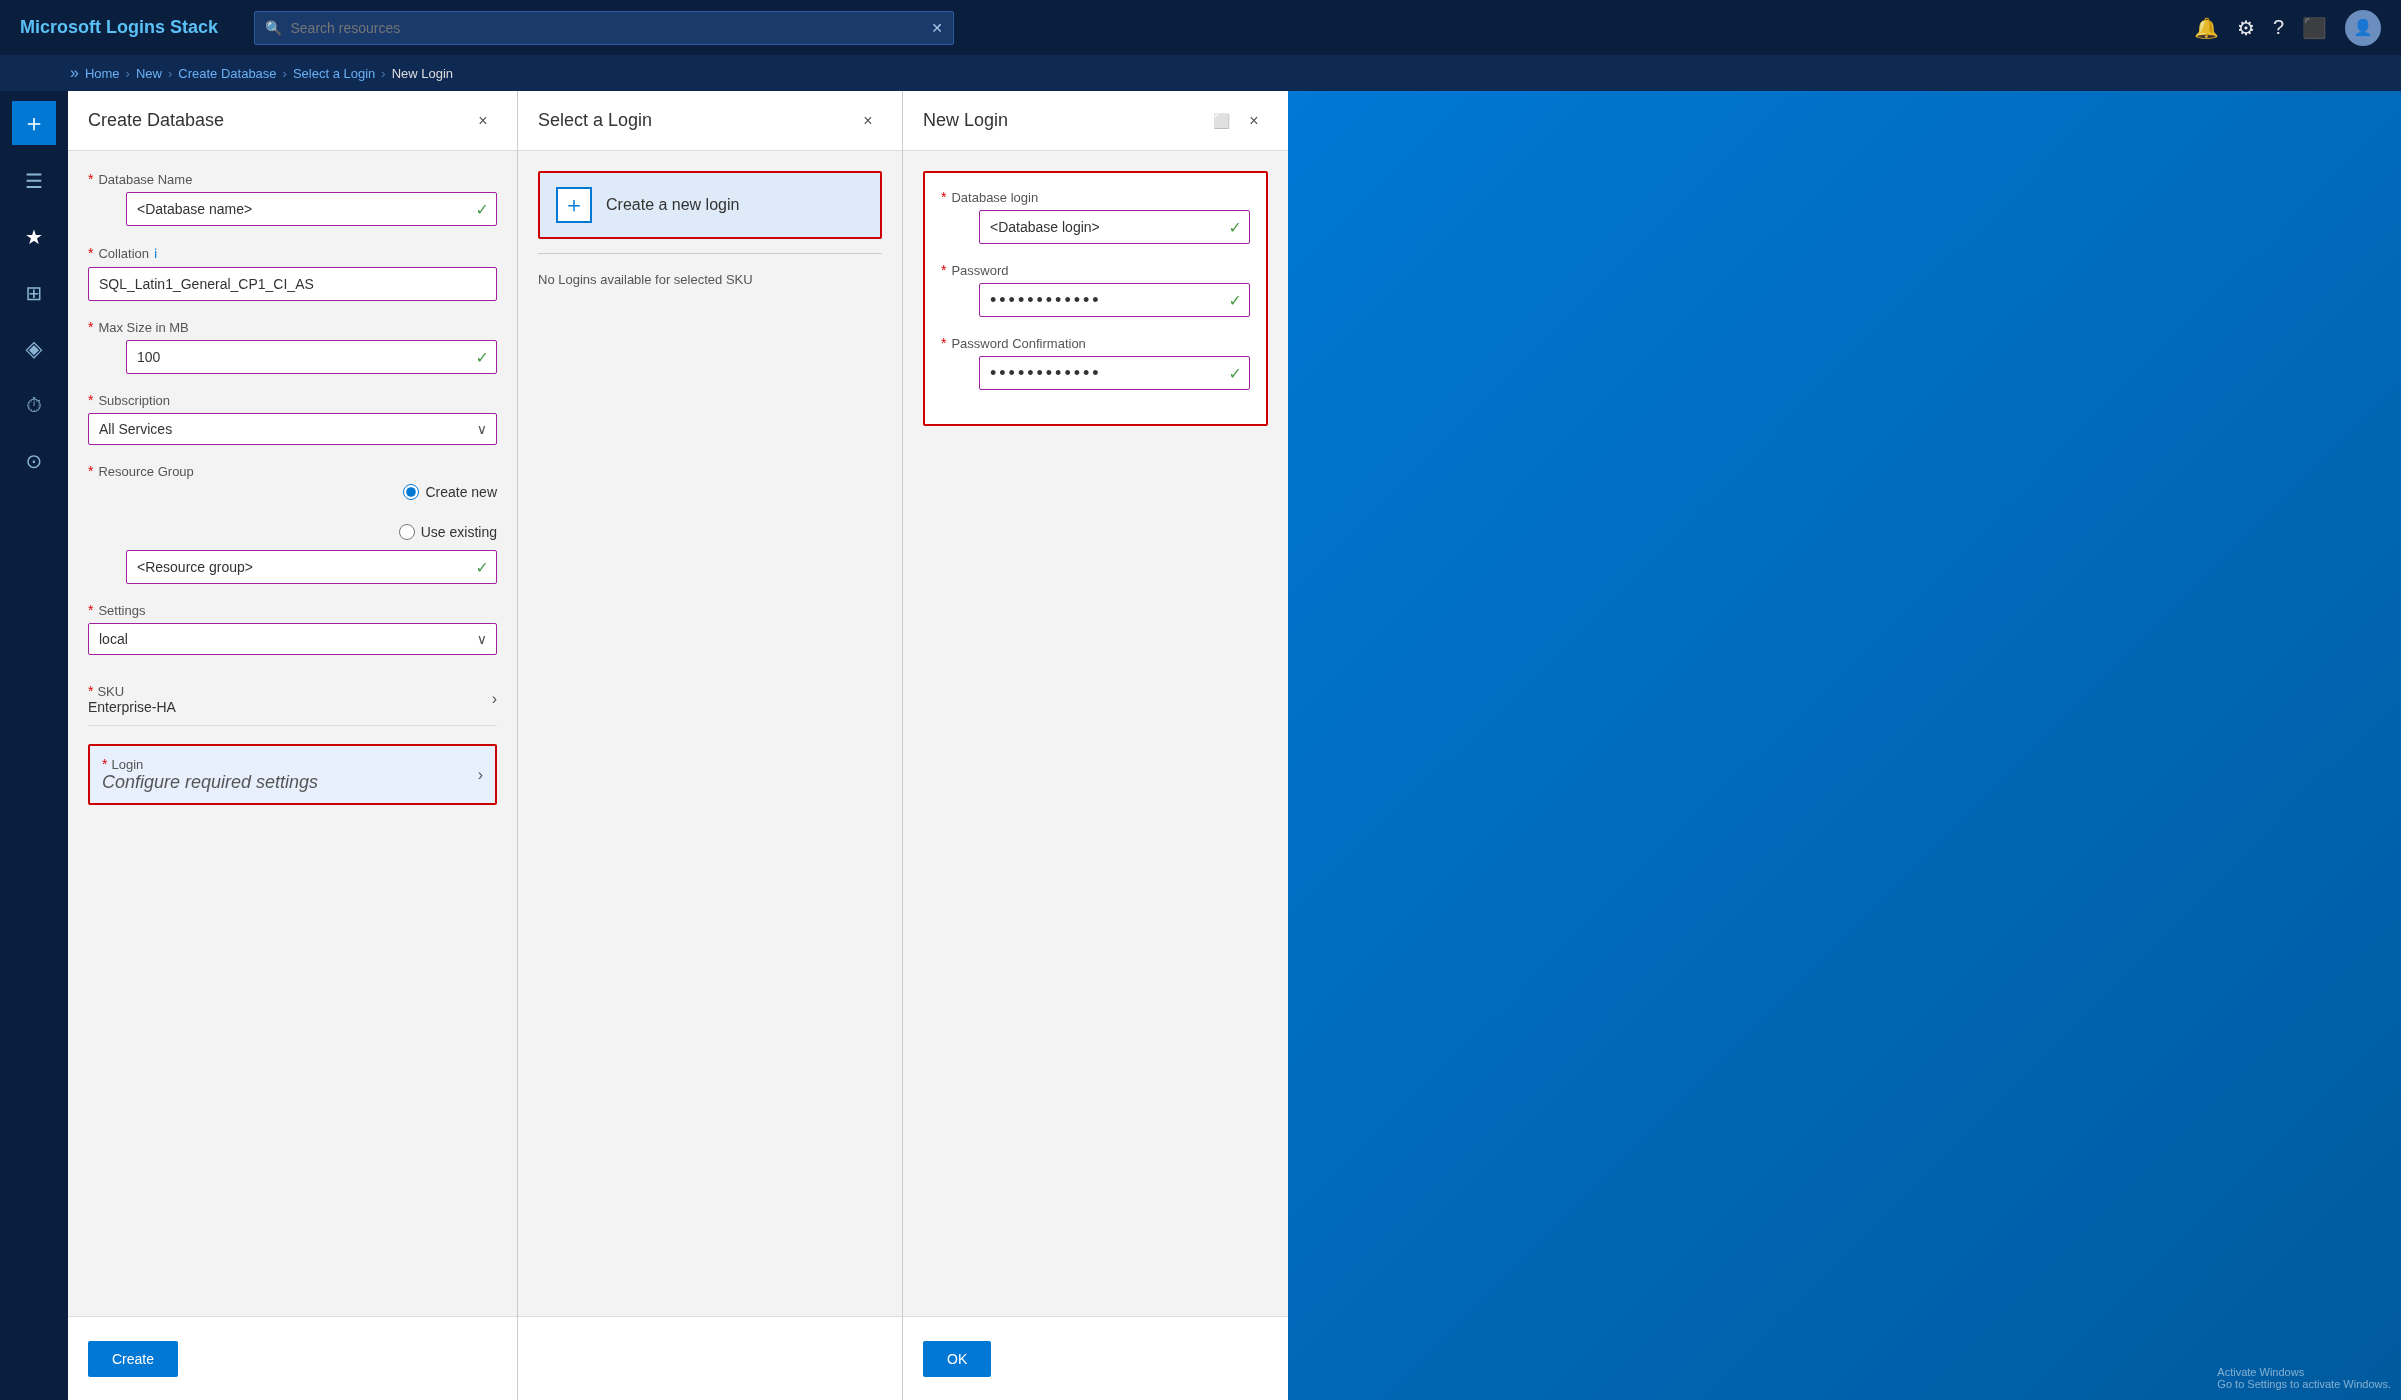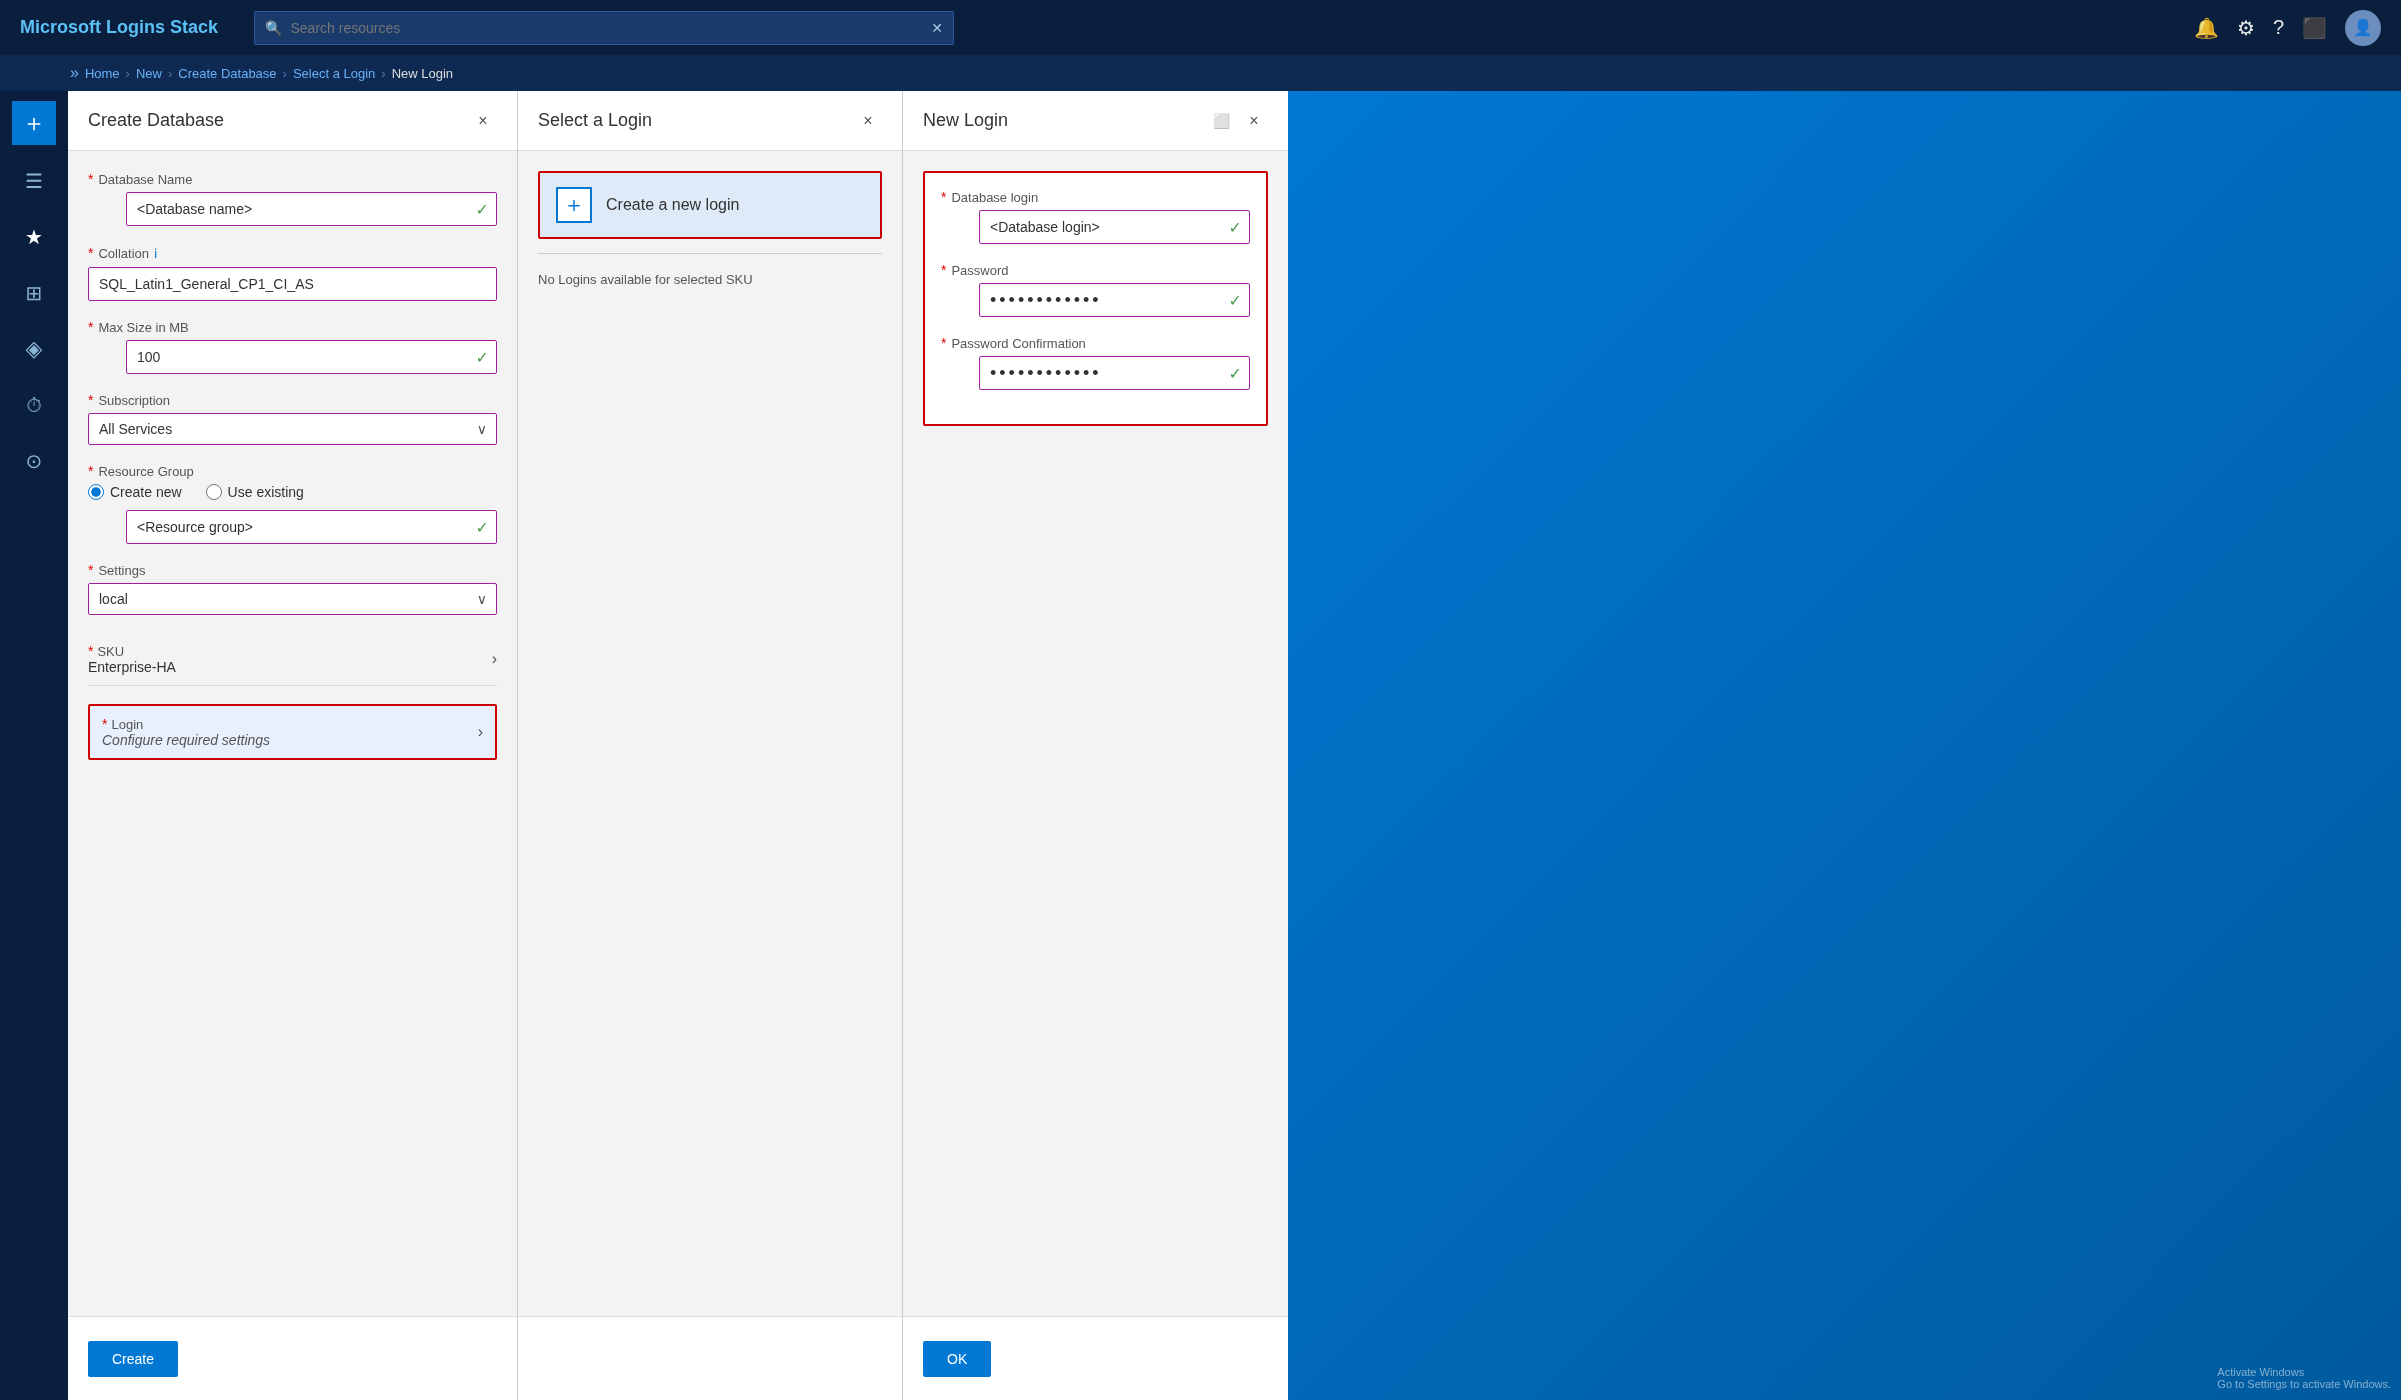--- a/index.html
+++ b/index.html
@@ -287,20 +287,21 @@
       color: #555;
       pointer-events: none;
     }
 
     
     .radio-group {
       display: flex;
       gap: 24px;
       align-items: flex-end;
       margin-bottom: 10px;
+      flex-direction: column;
     }
     .radio-label {
       display: flex;
       align-items: center;
       gap: 6px;
       font-size: 14px;
       color: #333;
       cursor: pointer;
     }
     .radio-label input[type="radio"] {
@@ -340,21 +341,21 @@
       border: 2px solid #c00;
       border-radius: 2px;
       padding: 10px 12px;
       cursor: pointer;
       display: flex;
       align-items: center;
       justify-content: space-between;
       background: #e8f0fe;
     }
     .login-nav-field .nav-field-label { color: #555; }
-    .login-nav-field .nav-field-value { font-style: italic; color: #555; font-size: 14px; }
+    .login-nav-field .nav-field-value { font-style: italic; color: #555; font-size: 18px; }
 
     
     .btn-primary {
       background: #0078d4;
       color: white;
       border: none;
       height: 36px;
       padding: 0 24px;
       font-size: 14px;
       cursor: pointer;

